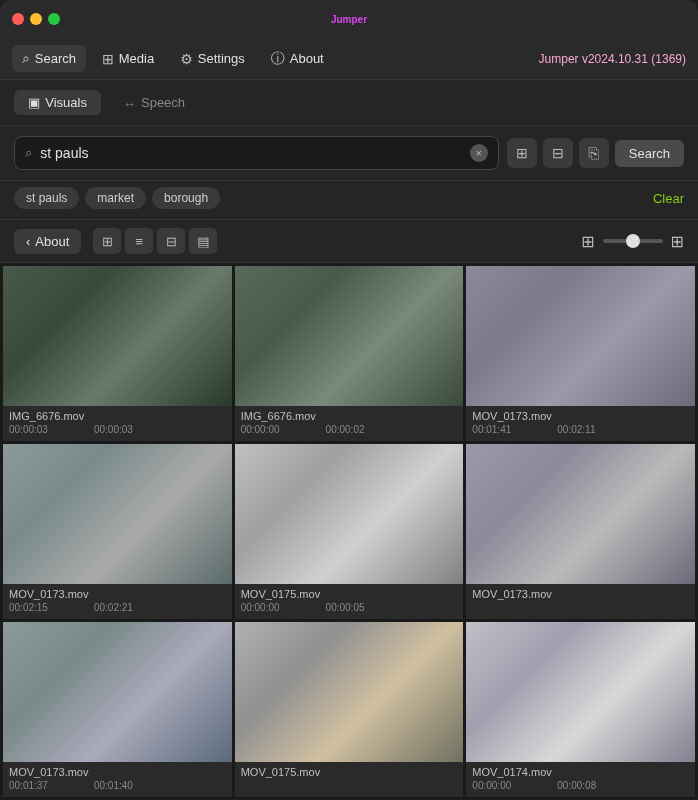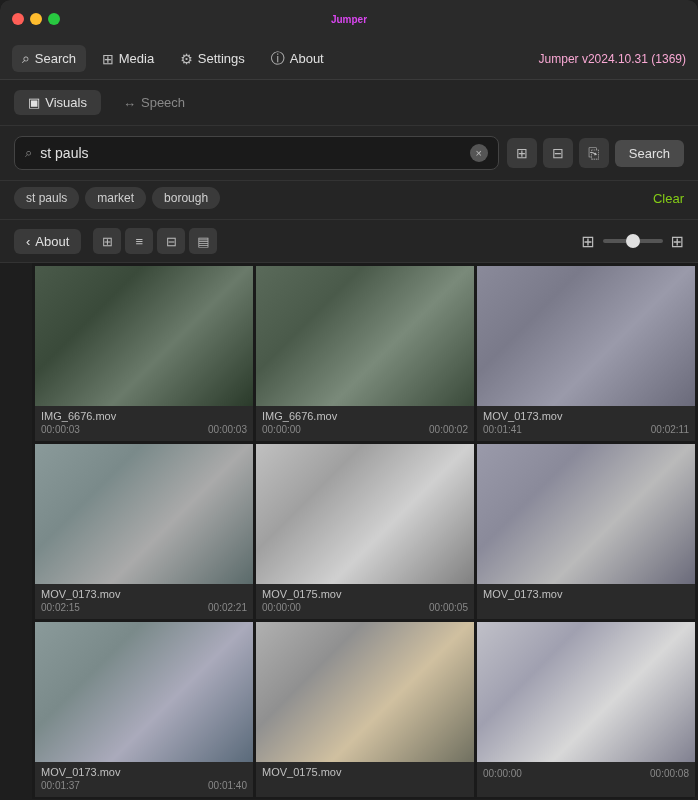--- a/index.html
+++ b/index.html
@@ -290,21 +290,20 @@
 
     
     .media-grid {
       display: grid;
       grid-template-columns: repeat(3, 1fr);
       gap: 3px;
       padding: 3px;
       background: #1a1a1a;
       overflow-y: auto;
       height: calc(800px - 38px - 42px - 55px - 43px - 43px - 43px);
-      margin-left: 32px;
     }
     .media-cell {
       position: relative;
       background: #2a2a2a;
       cursor: pointer;
     }
     .media-thumb {
       width: 100%;
       height: 140px;
       display: flex;
@@ -316,24 +315,25 @@
     .media-info {
       padding: 4px 6px 6px;
       background: #2a2a2a;
     }
     .media-filename {
       font-size: 11px;
       color: #c0c0c0;
     }
     .media-times {
       display: flex;
-      justify-content: space-between;
+      justify-content: flex-start;
       font-size: 10px;
       color: #888;
       margin-top: 2px;
+      gap: 46px;
     }
 
     
     .thumb-1 { background: linear-gradient(135deg, #4a5a4a 0%, #3a4a3a 30%, #6a7a6a 60%, #2a3a2a 100%); }
     .thumb-2 { background: linear-gradient(135deg, #5a6a5a 0%, #4a5a4a 30%, #7a8a7a 60%, #3a4a3a 100%); }
     .thumb-3 { background: linear-gradient(135deg, #8a8a9a 0%, #7a7a8a 30%, #9a9aaa 60%, #6a6a7a 100%); }
     .thumb-4 { background: linear-gradient(135deg, #8a9a9a 0%, #7a8a8a 30%, #aaaaaa 60%, #5a6a6a 100%); }
     .thumb-5 { background: linear-gradient(135deg, #c0c0c0 0%, #a0a0a0 30%, #d0d0d0 60%, #808080 100%); }
     .thumb-6 { background: linear-gradient(135deg, #9a9aaa 0%, #8a8a9a 30%, #bababa 60%, #6a6a7a 100%); }
     .thumb-7 { background: linear-gradient(135deg, #8a9a9a 0%, #7a8a8a 30%, #aaaabb 60%, #5a6a7a 100%); }
@@ -515,19 +515,20 @@
     </div>
     <div class="media-cell">
       <div class="media-thumb thumb-8"></div>
       <div class="media-info">
         <div class="media-filename">MOV_0175.mov</div>
       </div>
     </div>
     <div class="media-cell">
       <div class="media-thumb thumb-9"></div>
       <div class="media-info">
+        <div class="media-filename">MOV_0174.mov</div>
         <div class="media-times">
           <span>00:00:00</span>
           <span>00:00:08</span>
         </div>
       </div>
     </div>
   </div>
 
 </body></html>

